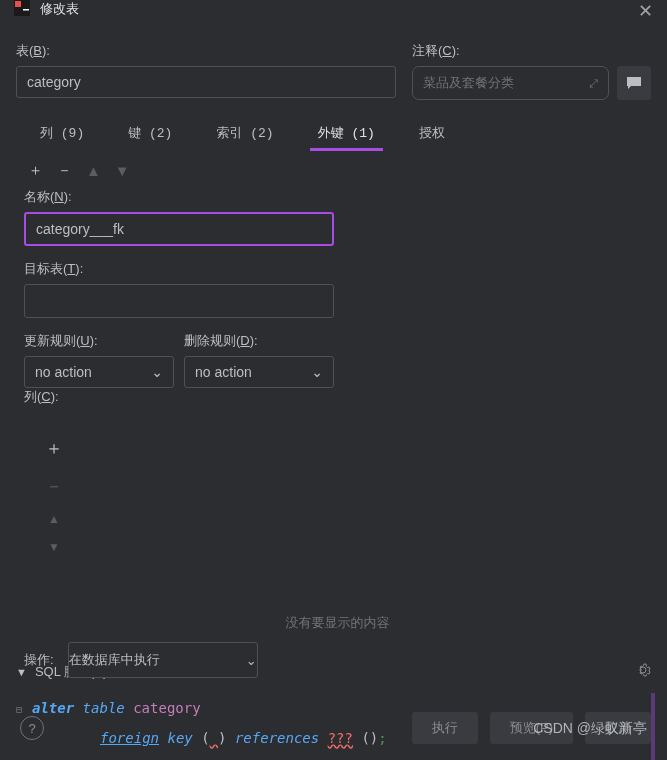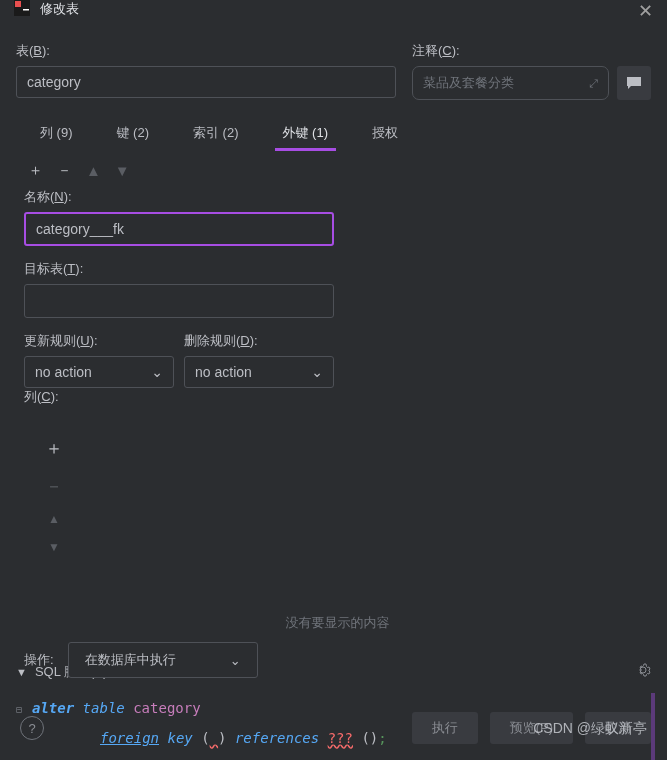--- a/index.html
+++ b/index.html
@@ -58,20 +58,21 @@
       width: 34px; height: 34px;
       background: #393b40;
       border-radius: 3px;
       display: flex; align-items: center; justify-content: center;
     }
     .tabs {
       display: flex;
       padding: 18px 16px 0 32px;
       gap: 28px;
       border-bottom: 1px solid transparent;
+      font-family: Liberation Mono, monospace;
     }
     .tab {
       padding: 6px 8px 8px 8px;
       color: #bcbec4;
       cursor: pointer;
       position: relative;
     }
     .tab.active { color: #dfe1e5; }
     .tab.active::after {
       content: '';
@@ -180,21 +181,21 @@
       bottom: 82px;
       left: 24px;
       display: flex;
       align-items: center;
       gap: 14px;
     }
     .action-select {
       width: 190px;
       background: #2b2d30;
       border: 1px solid #4e5157;
-      padding: 8px 16px;
+      padding: 8px 0;
       border-radius: 3px;
       display: flex;
       justify-content: space-between;
       align-items: center;
       font-size: 13px;
     }
     .footer {
       position: absolute;
       bottom: 16px;
       right: 16px;

